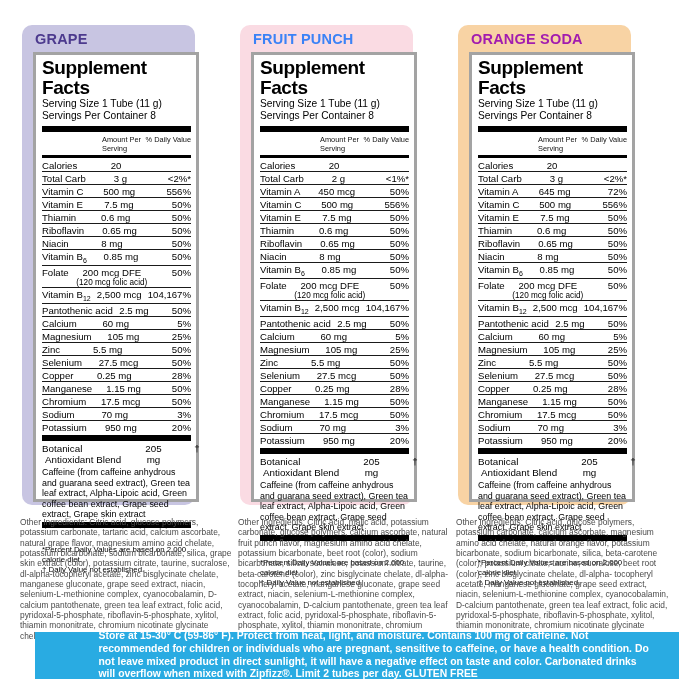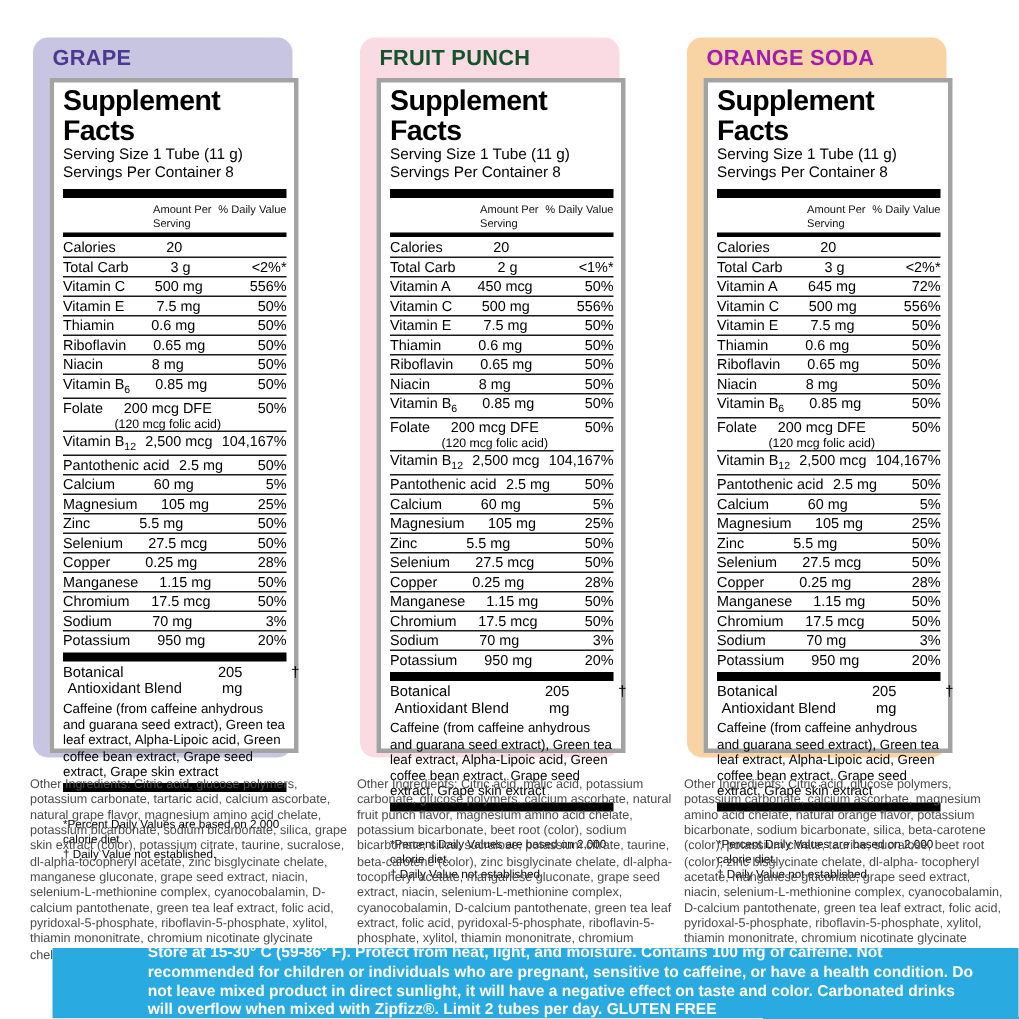--- a/index.html
+++ b/index.html
@@ -33,21 +33,21 @@
   .nrow:first-child { border-top:0; }
   .nname { white-space:nowrap; }
   .nname sub { font-size:7px; }
   .namt { flex:1; text-align:center; }
   .namt2 { font-size:8.2px; line-height:1.1; }
   .ndv { min-width:36px; text-align:right; }
 
   .bot-row { display:flex; align-items:flex-start; font-size:9.8px; line-height:1.12; margin-top:1px;gap:24px; }
   .bot-name { white-space:nowrap; }
   .bot-name .l2 { padding-left:3px; }
-  .bot-amt { flex:1; text-align:right; }
+  .bot-amt { flex:1; text-align:center; }
   .bot-dv { min-width:14px; text-align:right; }
   .bot-desc { font-size:8.9px; line-height:1.18; margin-top:1px; }
 
   .footnotes { font-size:7.8px; line-height:1.28; padding-top:15px; }
 
   .other-ing { position:absolute; left:-2px; top:492px; width:214px;
                font-size:8.4px; line-height:1.23; color:#4b4b4b; }
 
   .footer-bar { position:absolute; left:0; top:632px; width:679px; height:47px;
                 display:flex; align-items:center; justify-content:center;margin-left:35px; }
@@ -191,21 +191,21 @@
       <div class="footnotes">
         <div>*Percent Daily Values are based on 2,000 calorie diet.</div>
         <div>† Daily Value not established.</div>
       </div>
     </div>
 
     <div class="other-ing">Other Ingredients: Citric acid, glucose polymers, potassium carbonate, tartaric acid, calcium ascorbate, natural grape flavor, magnesium amino acid chelate, potassium bicarbonate, sodium bicarbonate, silica, grape skin extract (color), potassium citrate, taurine, sucralose, dl-alpha-tocopheryl acetate, zinc bisglycinate chelate, manganese gluconate, grape seed extract, niacin, selenium-L-methionine complex, cyanocobalamin, D-calcium pantothenate, green tea leaf extract, folic acid, pyridoxal-5-phosphate, riboflavin-5-phosphate, xylitol, thiamin mononitrate, chromium nicotinate glycinate chelate, copper citrate and methylcobalamin.</div>
   </div>
       <div class="col c1">
     <div class="flavor-card" style="background: rgb(250, 219, 227);"></div>
-    <div class="flavor-title" style="color: #14532d;">FRUIT PUNCH</div>
+    <div class="flavor-title" style="color: #3b82f6;">FRUIT PUNCH</div>
 
     <div class="facts-box">
       <div class="sf-title">Supplement Facts</div>
       <div class="serving">Serving Size 1 Tube  (11 g)</div>
       <div class="serving">Servings Per Container  8</div>
       <div class="bar-thick"></div>
       <div class="cols-header">
         <span class="sp"></span>
         <span class="ah">Amount Per Serving</span>
         <span class="dh">% Daily Value</span>

